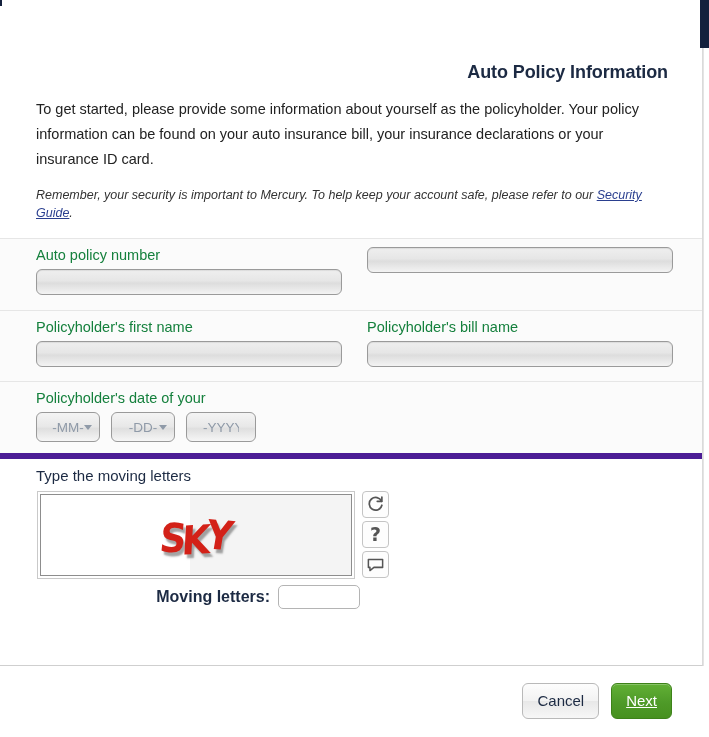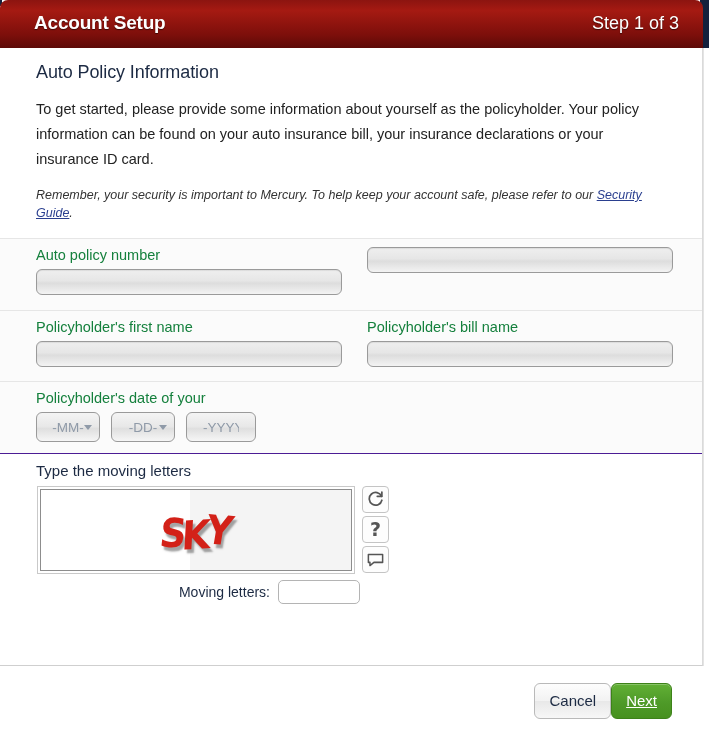--- a/index.html
+++ b/index.html
@@ -77,23 +77,24 @@
     width: 6px; height: 618px;
     background: #ffffff;
     border-left: 1px solid #e4e4e4;
   }
 
   .intro-block { padding: 14px 34px 0 36px; }
 
   .page-title {
     color: #1c2a43;
     font-size: 18px;
-    font-weight: normal;
+    font-weight: bold;
     margin: 0 0 14px 0;
     letter-spacing: -0.1px;
+    text-align: right;
   }
   .intro-text {
     color: #222222;
     font-size: 14.5px;
     line-height: 25px;
     margin: 0 0 14px 0;
     max-width: 640px;
   }
   .security-note {
     color: #333333;
@@ -168,21 +169,21 @@
     border-right: 4px solid transparent;
     border-top: 5px solid #8f9aa8;
     pointer-events: none;
   }
   .dob-year { width: 70px; padding: 0 16px; }
   .dob-year::placeholder { color: #8f9aa8; }
 
   
   .captcha-row {
     position: relative;
-    border-top: 1px solid #4c1d95;
+    border-top: 6px solid #4c1d95;
     padding: 14px 12px 12px 0;
     height: 170px;
   }
   .captcha-label {
     position: absolute;
     left: 36px; top: 8px;
     color: #1c2a43;
     font-size: 15px;
   }
   .captcha-box {
@@ -251,21 +252,22 @@
     position: absolute;
     left: 0; top: 126px;
     width: 360px;
     display: flex;
     align-items: center;
     justify-content: flex-end;
     gap: 8px;
   }
   .ml-label {
     color: #1c2a43;
-    font-size: 14px;
+    font-size: 16px;
+    font-weight: bold;
   }
   .ml-input {
     width: 82px; height: 24px;
     border: 1px solid #b4b4b4;
     border-radius: 5px;
     background: #ffffff;
     font-family: "Liberation Sans", sans-serif;
     font-size: 13px;
     padding: 0 5px;
     outline: none;
@@ -276,21 +278,21 @@
     position: absolute;
     top: 666px; left: 0;
     width: 709px;
     height: 71px;
     background: #ffffff;
   }
   .btn-wrap {
     position: absolute;
     right: 37px; top: 17px;
     display: flex;
-    gap: 0;
+    gap: 12px;
     align-items: center;
   }
   .btn {
     font-family: "Liberation Sans", sans-serif;
     font-size: 15px;
     border-radius: 6px;
     cursor: pointer;
     padding: 0 14px;
     height: 36px;
     line-height: 34px;
@@ -311,24 +313,20 @@
   }
 </style>
 </head>
 <body>
 
 <div id="page">
 
   <div class="corner-strip"></div>
   <div class="corner-strip-left"></div>
 
-  <div id="header">
-    <div class="h-title">Account Setup</div>
-    <div class="h-step">Step 1 of 3</div>
-  </div>
 
   <div id="panel">
 
     <div class="intro-block">
       <h1 class="page-title">Auto Policy Information</h1>
       <p class="intro-text">To get started, please provide some information about yourself as the policyholder. Your policy information can be found on your auto insurance bill, your insurance declarations or your insurance ID card.</p>
       <p class="security-note">
         <span>Remember, your security is important to Mercury. To help keep your account safe, please refer to our </span><a href="#">Security Guide</a><span>.</span>
       </p>
     </div>

